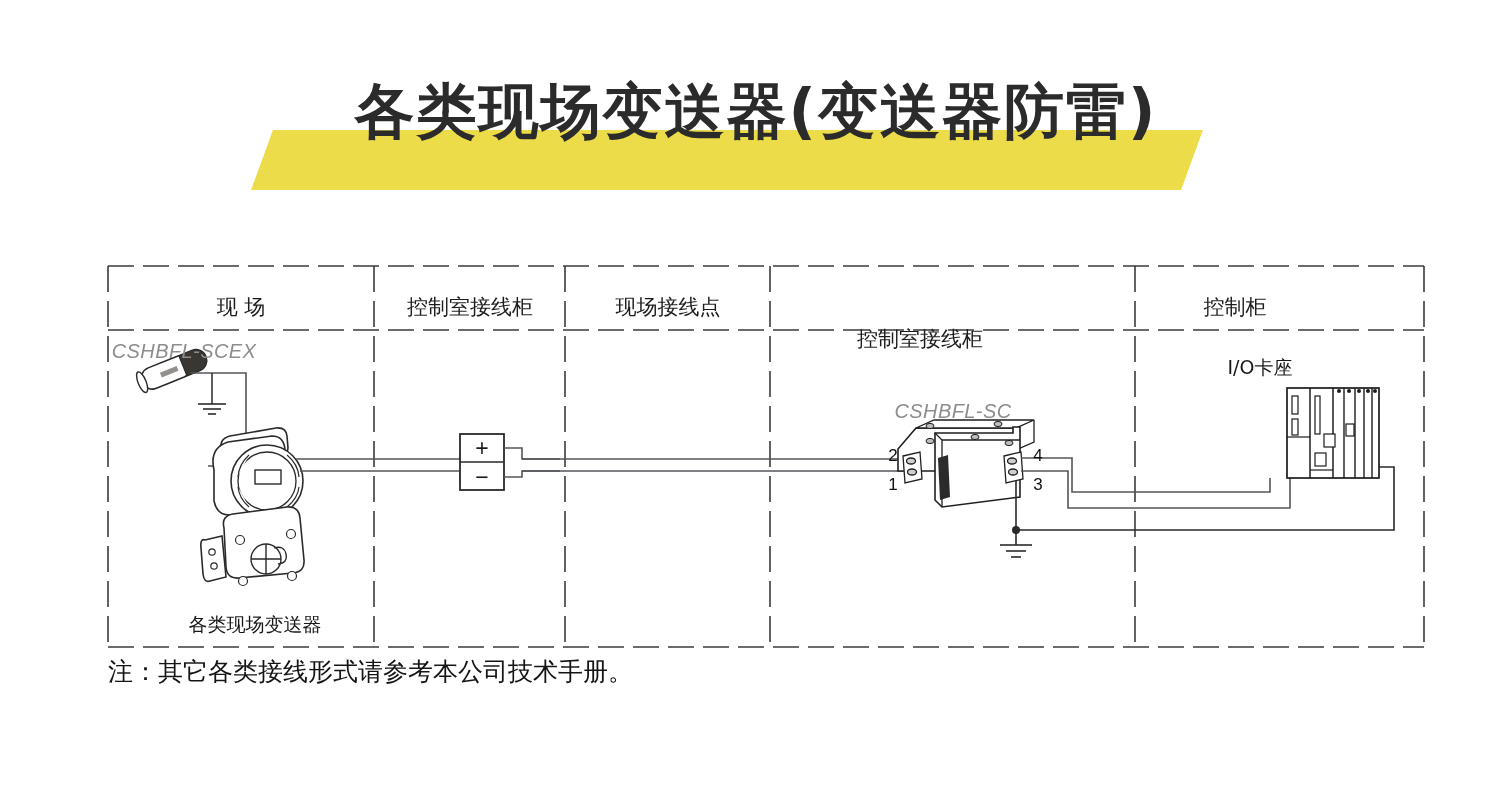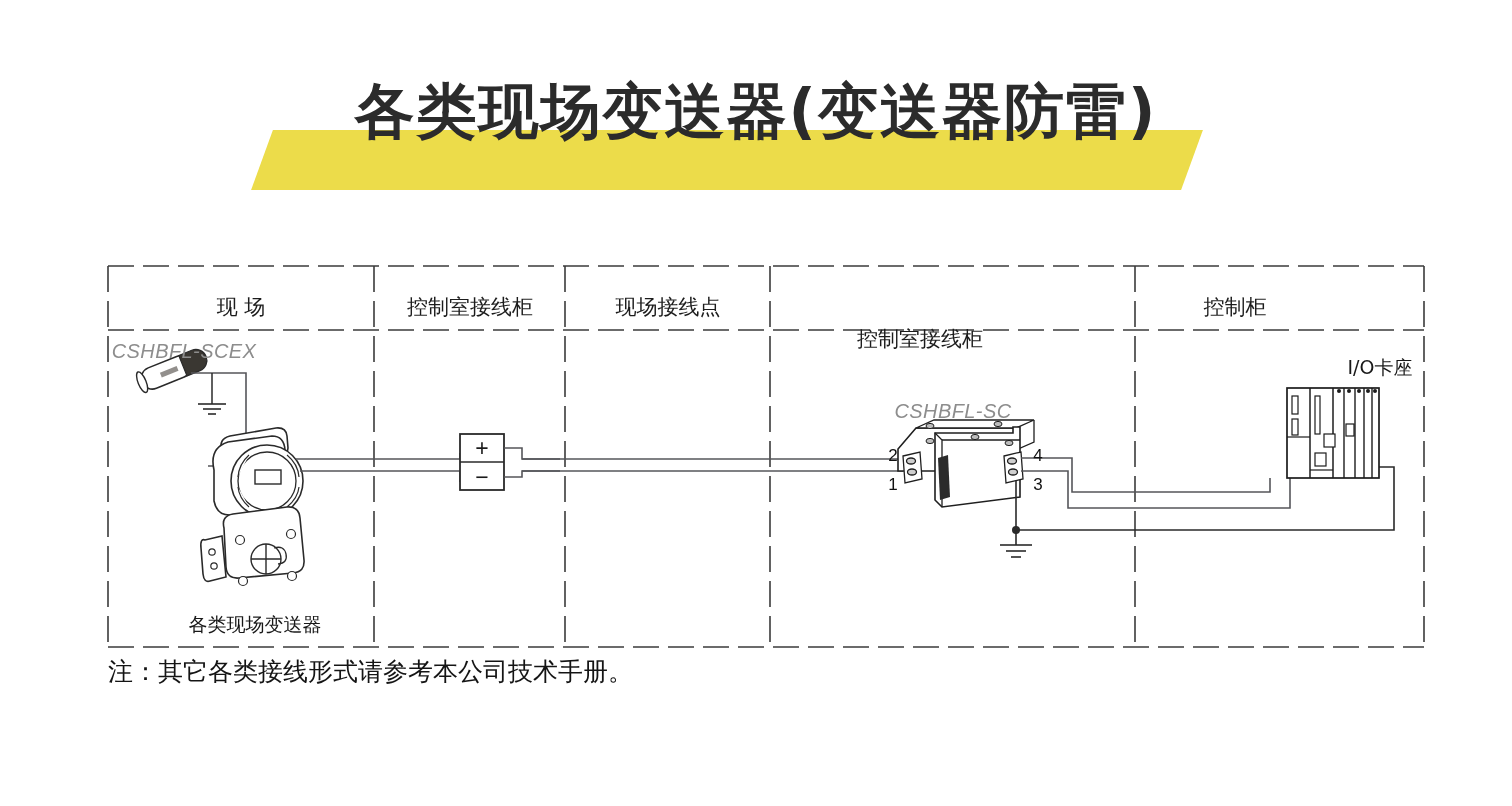--- a/index.html
+++ b/index.html
@@ -260,21 +260,21 @@
 
   <div class="col-label" style="left:241px;top:293px;">现 场</div>
   <div class="col-label" style="left:470px;top:293px;">控制室接线柜</div>
   <div class="col-label" style="left:668px;top:293px;">现场接线点</div>
   <div class="col-label" style="left:920px;top:293px;margin-top:32px;">控制室接线柜</div>
   <div class="col-label" style="left:1235px;top:293px;">控制柜</div>
 
   <div class="dev-label gray" style="left:184px;top:340px;">CSHBFL-SCEX</div>
   <div class="dev-label cn" style="left:255px;top:612px;">各类现场变送器</div>
   <div class="dev-label gray" style="left:953px;top:400px;">CSHBFL-SC</div>
-  <div class="dev-label dark" style="left:1380px;top:355px;">I/O卡座</div>
+  <div class="dev-label dark" style="left:1260px;top:355px;">I/O卡座</div>
 
   <div class="pm" style="left:482px;top:448px;">+</div>
   <div class="pm" style="left:482px;top:477px;">−</div>
 
   <div class="term-num" style="left:893px;top:456px;">2</div>
   <div class="term-num" style="left:893px;top:485px;">1</div>
   <div class="term-num" style="left:1038px;top:456px;">4</div>
   <div class="term-num" style="left:1038px;top:485px;">3</div>
 
   <div class="note">注：其它各类接线形式请参考本公司技术手册。</div>

